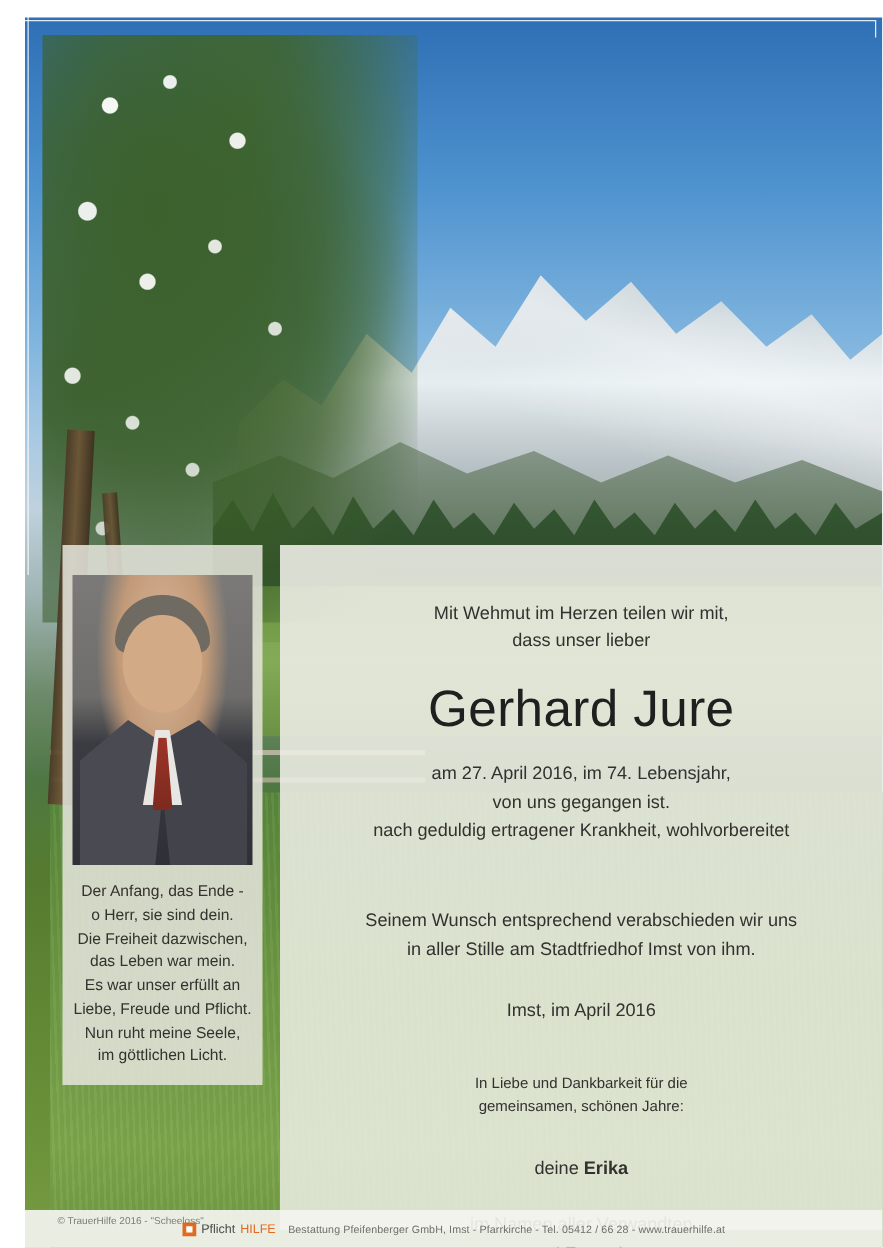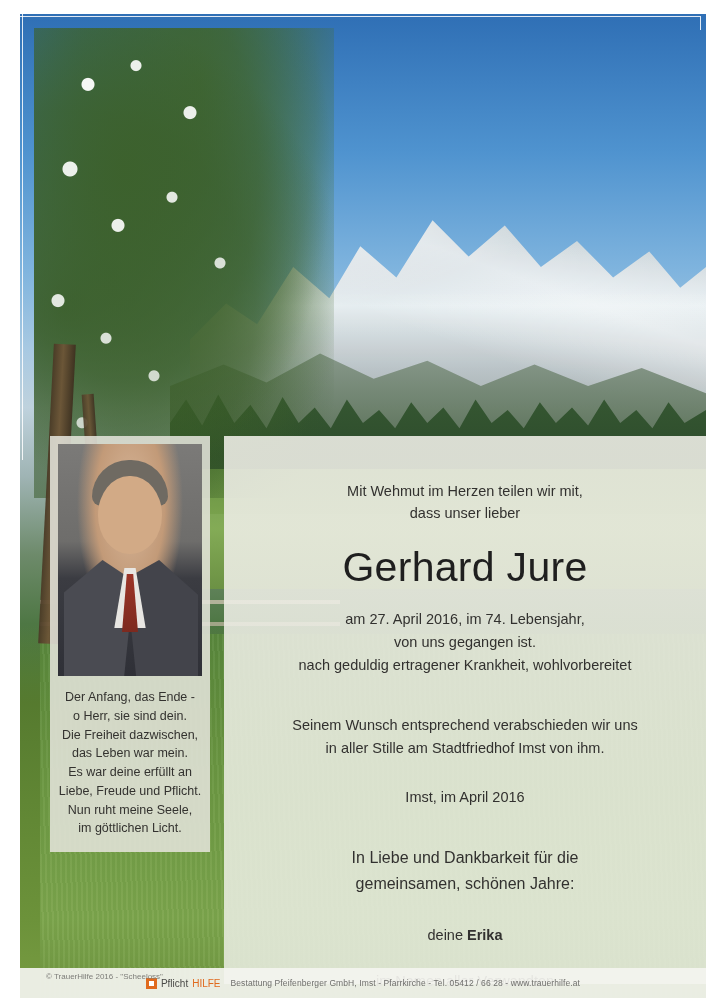--- a/index.html
+++ b/index.html
@@ -230,31 +230,31 @@
     letter-spacing: 0.3px;
   }
   .dates {
     font-size: 14.5px;
     line-height: 1.6;
     color: #32312f;
   }
   .wish {
     font-size: 14.5px;
     line-height: 1.6;
-    margin-top: 36px;
+    margin-top: 48px;
     color: #32312f;
   }
   .place {
     font-size: 14.5px;
     line-height: 1.6;
     margin-top: 26px;
     color: #32312f;
   }
   .thanks {
-    font-size: 16px;
+    font-size: 12px;
     line-height: 1.6;
     margin-top: 36px;
     color: #32312f;
   }
   .signature {
     font-size: 14.5px;
     line-height: 1.6;
     margin-top: 28px;
     color: #32312f;
   }
@@ -266,21 +266,21 @@
     color: #32312f;
   }
 
   
   .portrait-block {
     position: absolute;
     left: 50px;
     top: 436px;
     width: 160px;
     background: rgba(226,226,218,0.88);
-    padding: 8px 8px 14px 8px;
+    padding: 24px 8px 14px 8px;
     box-sizing: border-box;
   }
   .portrait {
     width: 144px;
     height: 232px;
     background:
       radial-gradient(ellipse at 50% 26%, #d8b79a 0%, #c29a78 34%, rgba(194,154,120,0) 52%),
       linear-gradient(to bottom, #7b7a78 0%, #6e6d6b 42%, #3b3c42 58%, #2f3037 100%);
     position: relative;
     overflow: hidden;
@@ -412,21 +412,21 @@
       <div class="p-jacketL"></div>
       <div class="p-jacketR"></div>
       <div class="p-shirt"></div>
       <div class="p-tie"></div>
     </div>
     <div class="verse">
       <div>Der Anfang, das Ende -</div>
       <div>o Herr, sie sind dein.</div>
       <div>Die Freiheit dazwischen,</div>
       <div>das Leben war mein.</div>
-      <div>Es war deine erfüllt an</div>
+      <div>Es war unser erfüllt an</div>
       <div>Liebe, Freude und Pflicht.</div>
       <div>Nun ruht meine Seele,</div>
       <div>im göttlichen Licht.</div>
     </div>
   </div>
 
   <div class="panel">
     <div class="intro">
       <div>Mit Wehmut im Herzen teilen wir mit,</div>
       <div>dass unser lieber</div>

